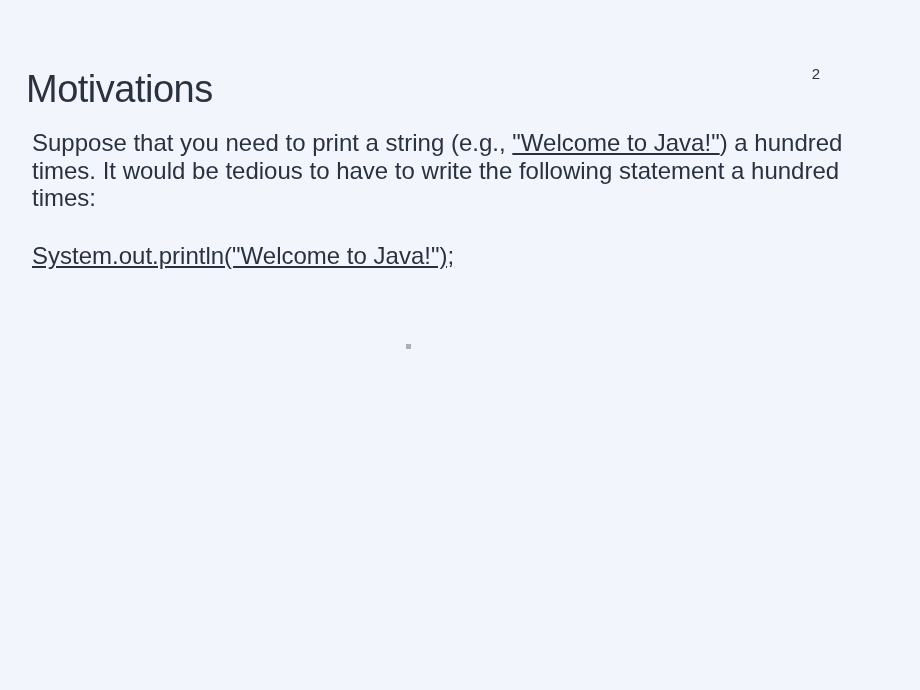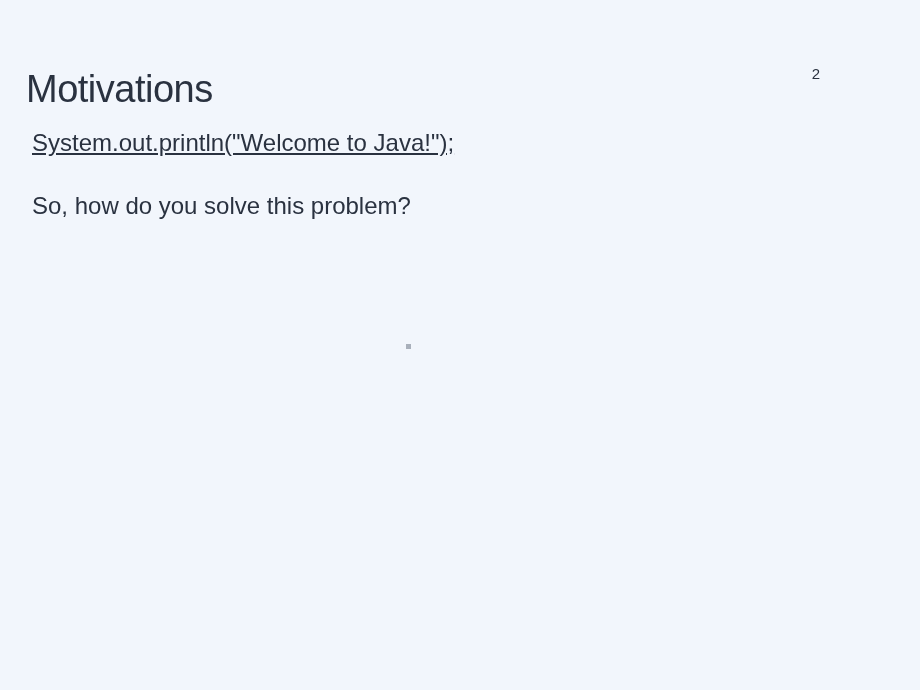--- a/index.html
+++ b/index.html
@@ -62,19 +62,21 @@
     }
   </style>
 </head>
 <body>
 
 <div class="page-number">2</div>
 
 <h1 class="slide-title">Motivations</h1>
 
 <div class="content">
+  <div class="paragraph">
+    <span>Suppose that you need to print a string (e.g., </span><span class="underlined">"Welcome to Java!"</span><span>) a hundred times. It would be tedious to have to write the following statement a hundred times:</span>
+  </div>
   <div>
     <span class="code-line">System.out.println("Welcome to Java!");</span>
   </div>
-  <div class="paragraph">So, how do you solve this problem?</div>
 </div>
 
 <div class="bullet-dot"></div>
 
 </body></html>

